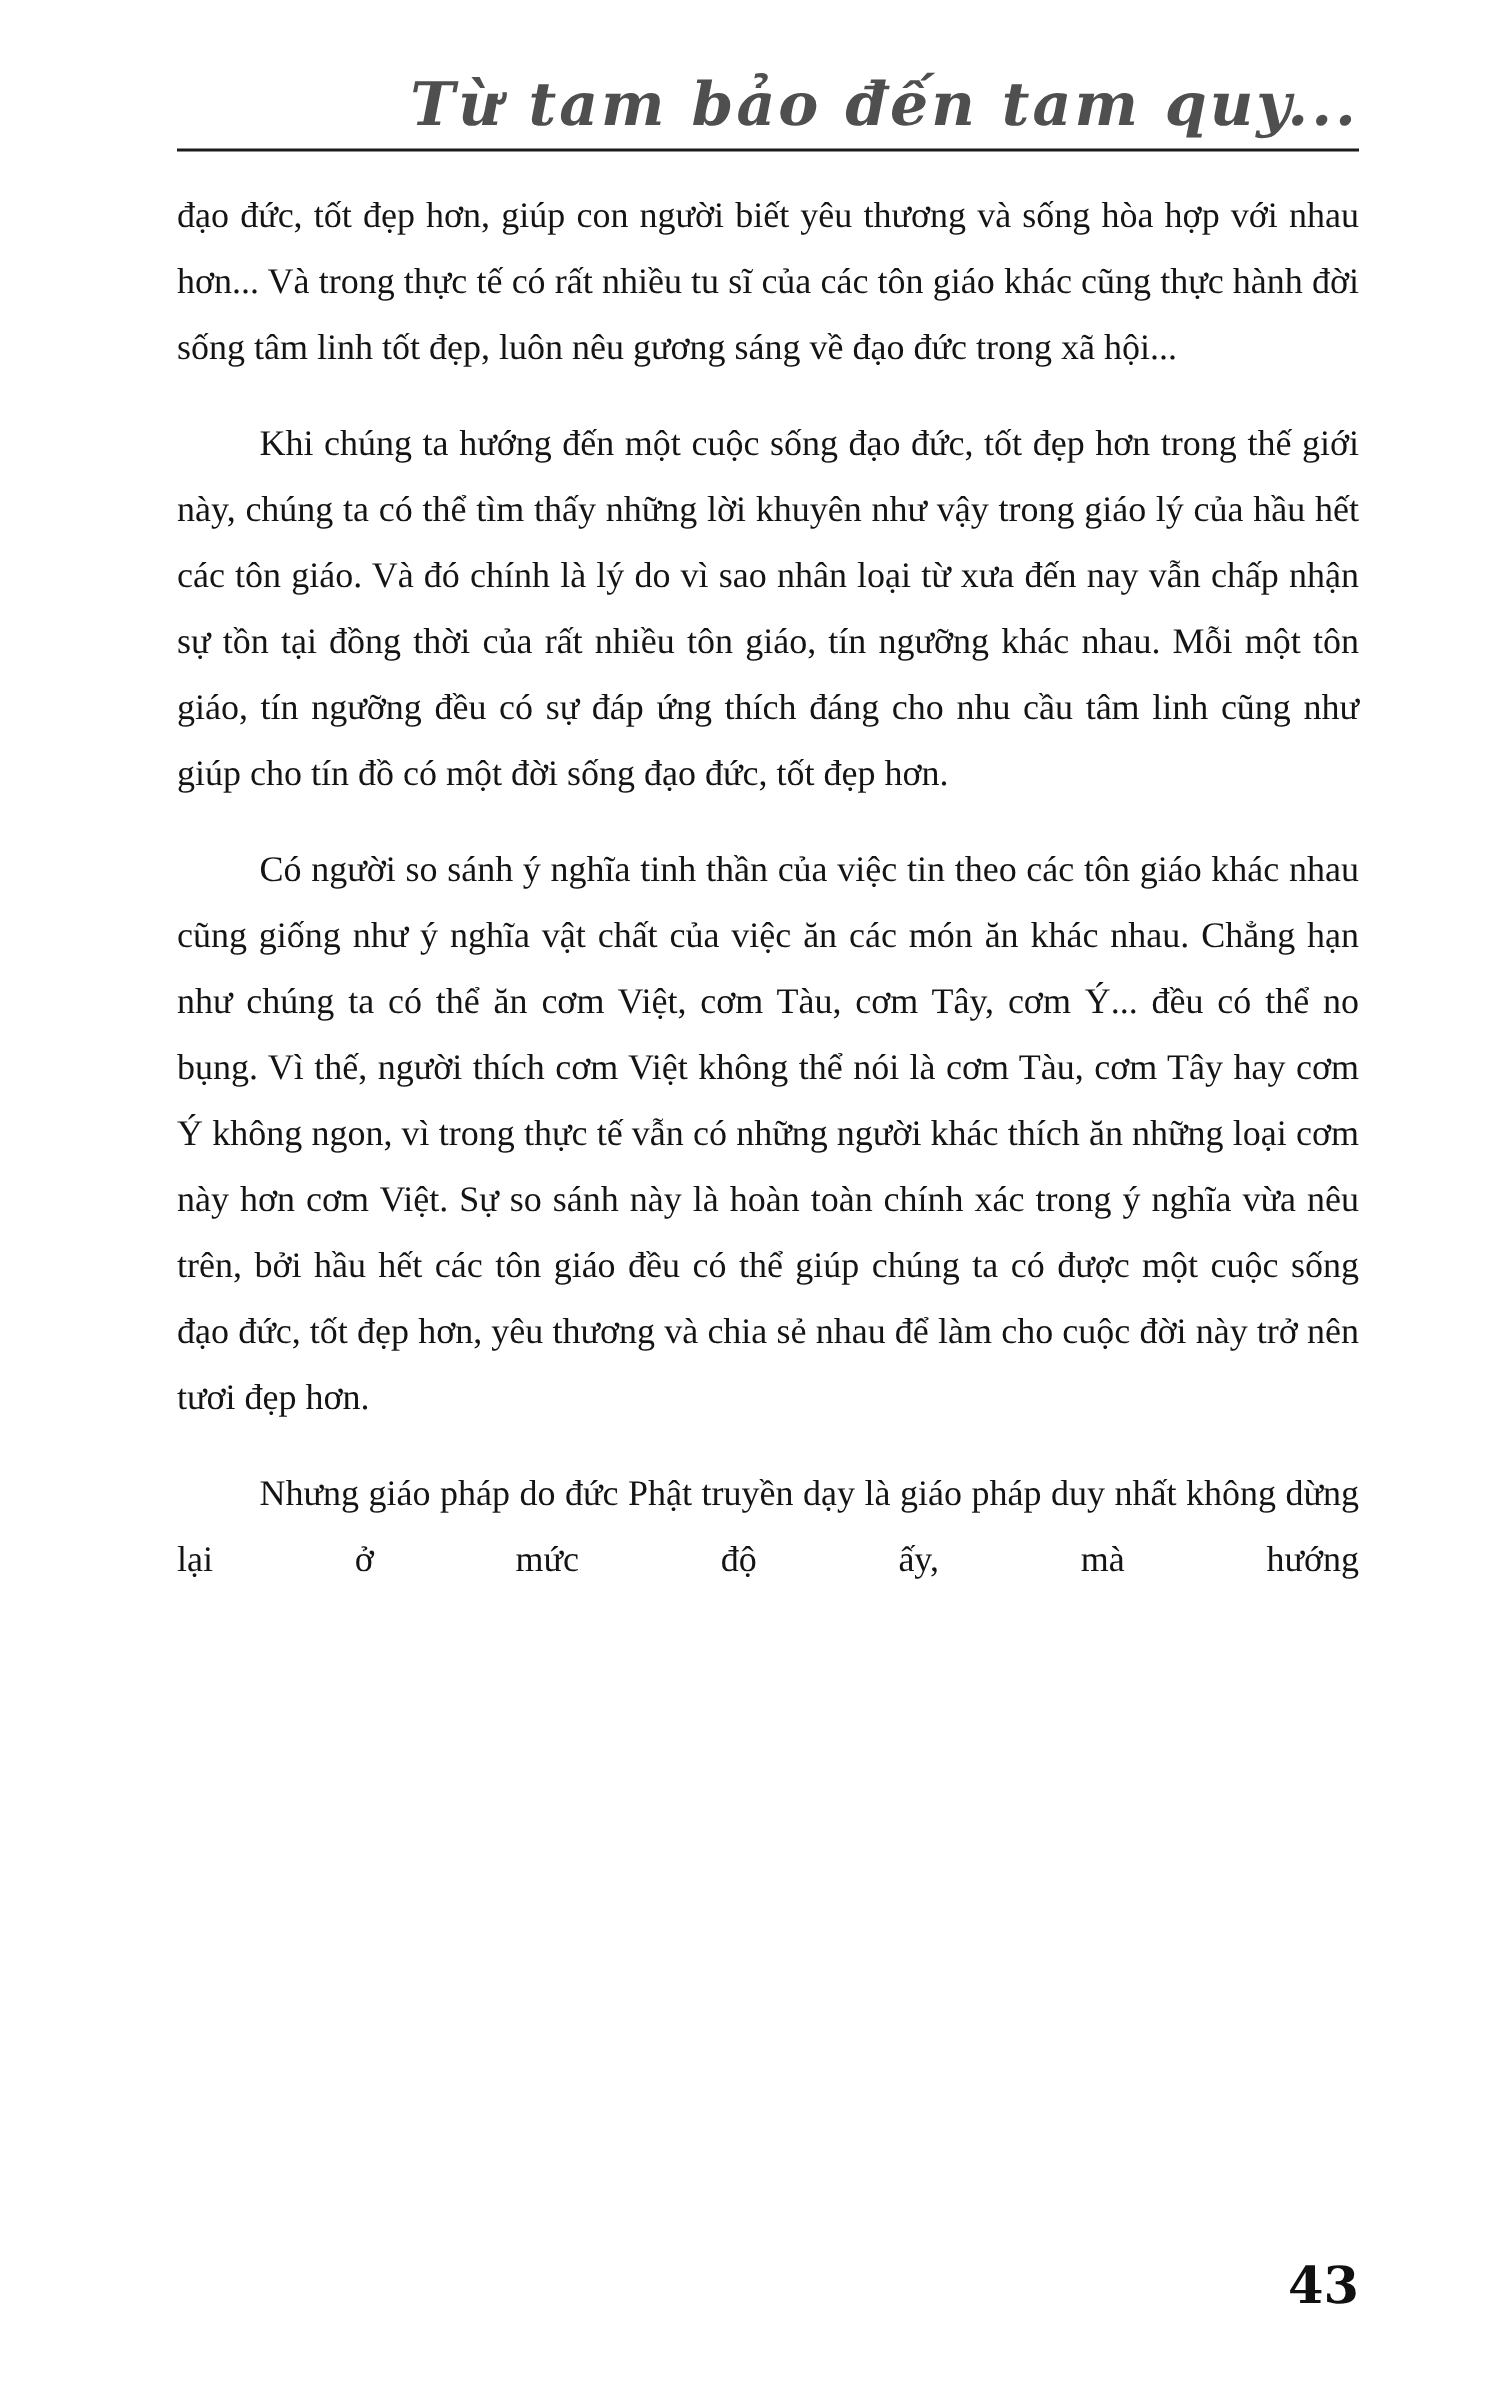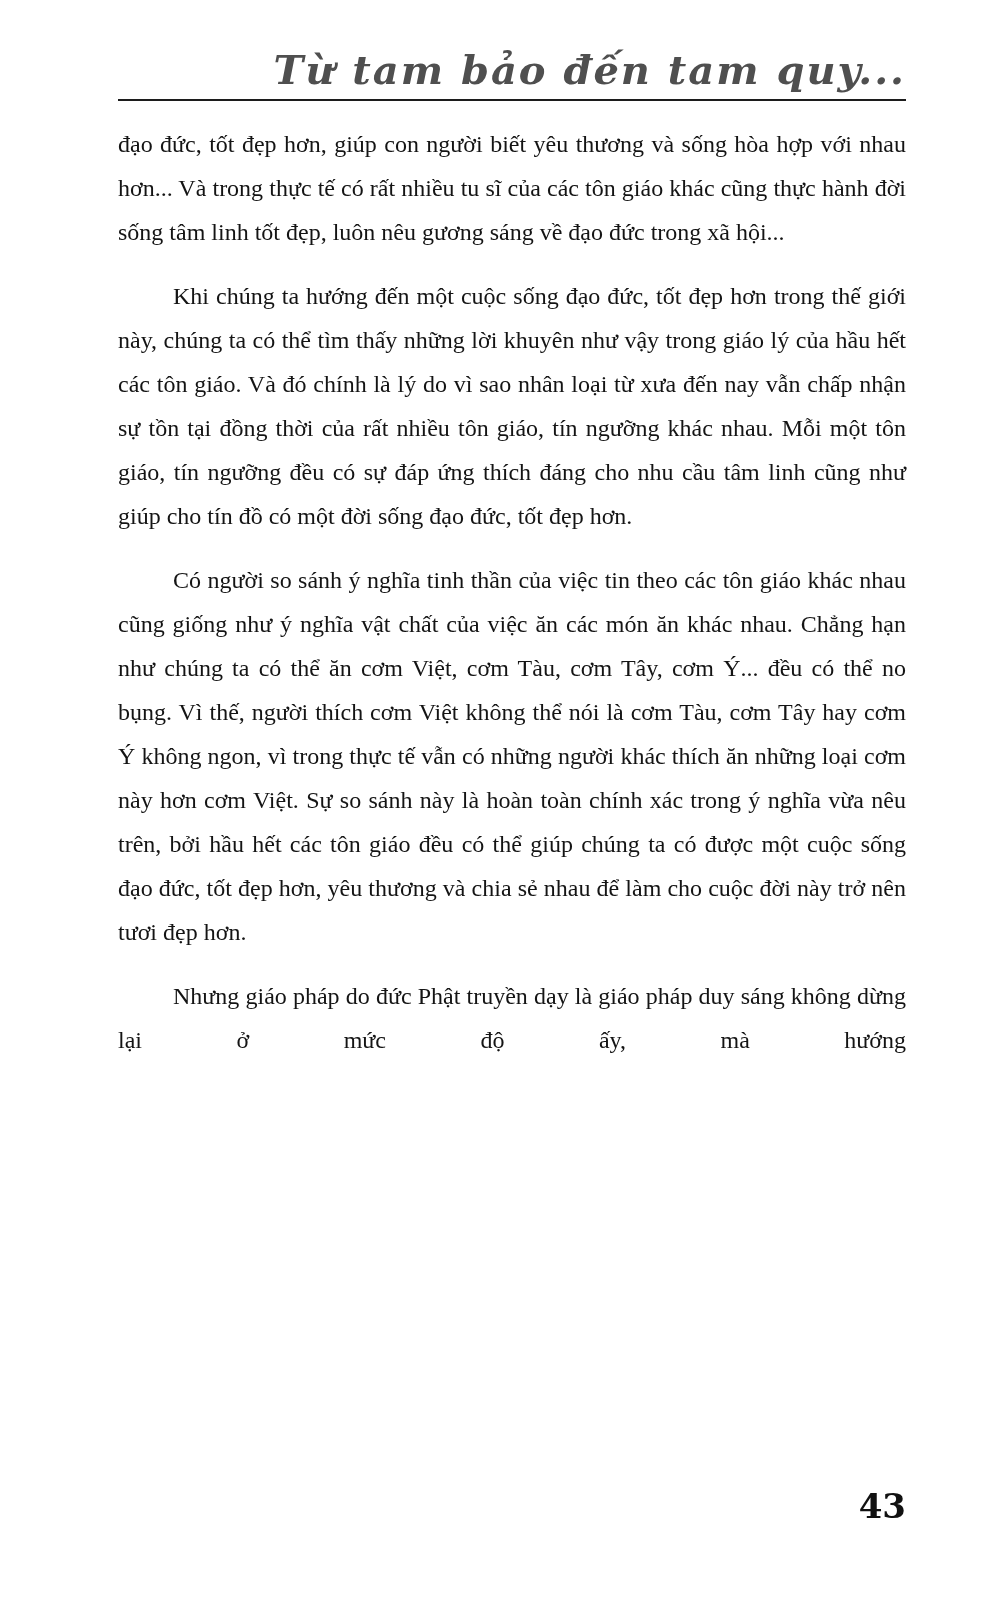--- a/index.html
+++ b/index.html
@@ -46,21 +46,21 @@
     text-indent: 55px;
   }
   
   .body-text p.para.continues {
     text-align-last: justify;
     margin-bottom: 0;
   }
   .page-number {
     position: absolute;
     right: 86px;
-    bottom: 74px;
+    bottom: 56px;
     font-family: "DejaVu Serif", serif;
     font-weight: bold;
     font-size: 34px;
     color: #111111;
     margin-top: 24px;
   }
 </style>
 </head>
 <body>
 
@@ -68,18 +68,18 @@
 
   <header>
     <div class="running-title">Từ tam bảo đến tam quy...</div>
     <hr class="rule">
   </header>
 
   <main class="body-text">
     <p class="para">đạo đức, tốt đẹp hơn, giúp con người biết yêu thương và sống hòa hợp với nhau hơn... Và trong thực tế có rất nhiều tu sĩ của các tôn giáo khác cũng thực hành đời sống tâm linh tốt đẹp, luôn nêu gương sáng về đạo đức trong xã hội...</p>
     <p class="para indent">Khi chúng ta hướng đến một cuộc sống đạo đức, tốt đẹp hơn trong thế giới này, chúng ta có thể tìm thấy những lời khuyên như vậy trong giáo lý của hầu hết các tôn giáo. Và đó chính là lý do vì sao nhân loại từ xưa đến nay vẫn chấp nhận sự tồn tại đồng thời của rất nhiều tôn giáo, tín ngưỡng khác nhau. Mỗi một tôn giáo, tín ngưỡng đều có sự đáp ứng thích đáng cho nhu cầu tâm linh cũng như giúp cho tín đồ có một đời sống đạo đức, tốt đẹp hơn.</p>
     <p class="para indent">Có người so sánh ý nghĩa tinh thần của việc tin theo các tôn giáo khác nhau cũng giống như ý nghĩa vật chất của việc ăn các món ăn khác nhau. Chẳng hạn như chúng ta có thể ăn cơm Việt, cơm Tàu, cơm Tây, cơm Ý... đều có thể no bụng. Vì thế, người thích cơm Việt không thể nói là cơm Tàu, cơm Tây hay cơm Ý không ngon, vì trong thực tế vẫn có những người khác thích ăn những loại cơm này hơn cơm Việt. Sự so sánh này là hoàn toàn chính xác trong ý nghĩa vừa nêu trên, bởi hầu hết các tôn giáo đều có thể giúp chúng ta có được một cuộc sống đạo đức, tốt đẹp hơn, yêu thương và chia sẻ nhau để làm cho cuộc đời này trở nên tươi đẹp hơn.</p>
-    <p class="para indent continues">Nhưng giáo pháp do đức Phật truyền dạy là giáo pháp duy sáng không dừng lại ở mức độ ấy, mà hướng</p>
+    <p class="para indent continues">Nhưng giáo pháp do đức Phật truyền dạy là giáo pháp duy nhất không dừng lại ở mức độ ấy, mà hướng</p>
   </main>
 
   <div class="page-number">43</div>
 
 </div>
 
 </body></html>

